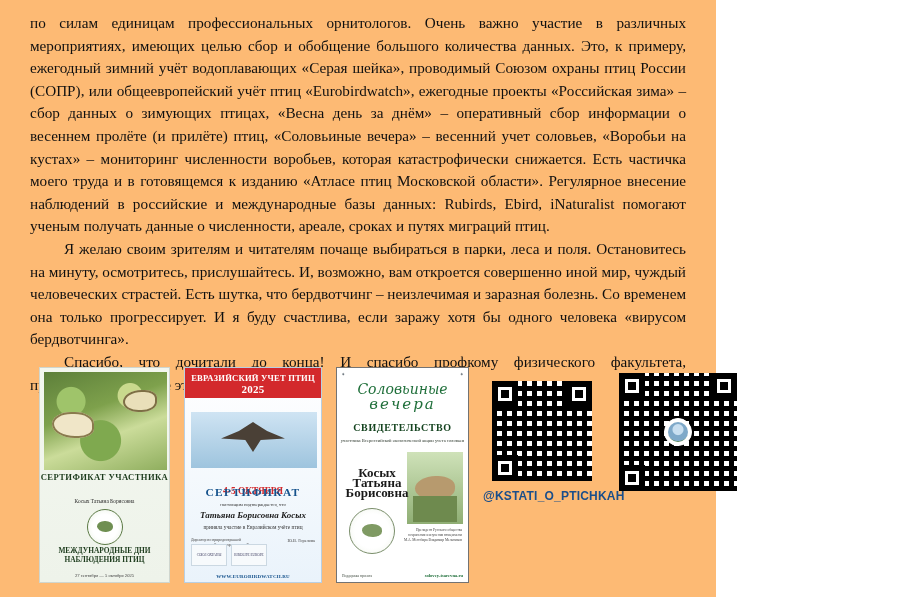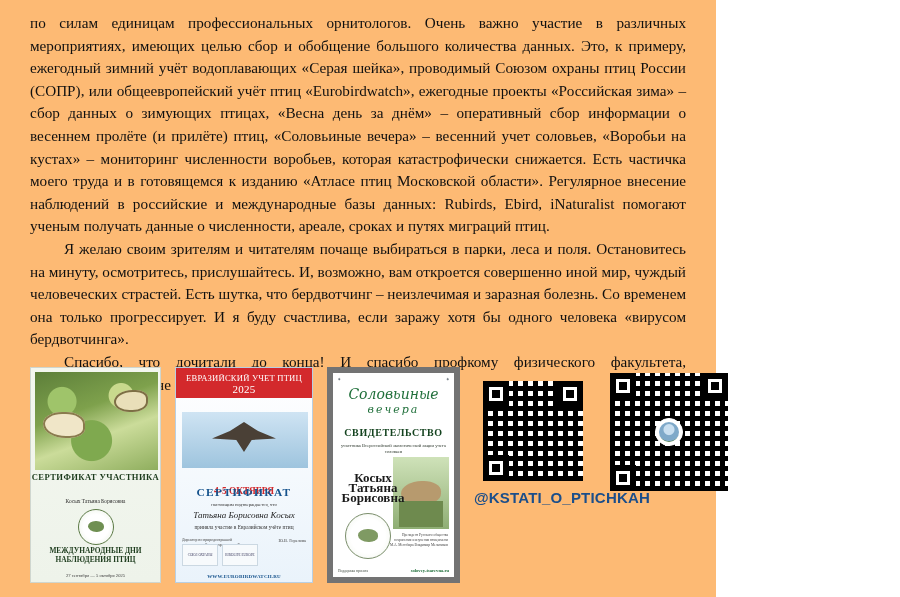--- a/index.html
+++ b/index.html
@@ -55,20 +55,21 @@
     background: #fff;
   }
 
   
   .cert1 {
     width: 131px;
     height: 216px;
     border: 1px solid #cfd6cf;
     background: linear-gradient(#f3f7ef, #eef3ea);
     flex: 0 0 auto;
+    margin-left: 9px;
   }
   .cert1 .art {
     position: absolute;
     left: 4px; top: 4px;
     width: 123px; height: 98px;
     background:
       radial-gradient(circle at 22% 30%, #9fc46a 0 14px, rgba(0,0,0,0) 15px),
       radial-gradient(circle at 70% 24%, #c9d98d 0 12px, rgba(0,0,0,0) 13px),
       radial-gradient(circle at 46% 70%, #7fa94f 0 20px, rgba(0,0,0,0) 21px),
       linear-gradient(160deg, #5d7f3a 0%, #7ea14c 38%, #cbdc9a 62%, #8fae5e 100%);
@@ -158,21 +159,21 @@
   .cert2 .hdr {
     position: absolute;
     left: 0; top: 0;
     width: 100%;
     padding: 5px 4px 4px;
     box-sizing: border-box;
     background: #d3292c;
     color: #ffffff;
     text-align: center;
     font-size: 8.6px;
-    font-weight: normal;
+    font-weight: bold;
     line-height: 10px;
     letter-spacing: .2px;
   }
   .cert2 .year {
     font-size: 11px;
     display: block;
     margin-top: 1px;
   }
   .cert2 .photo {
     position: absolute;
@@ -216,21 +217,21 @@
     font-size: 4.8px;
     color: #333;
   }
   .cert2 .person {
     position: absolute;
     left: 0; top: 142px;
     width: 100%;
     text-align: center;
     font-size: 9px;
     font-style: italic;
-    font-weight: normal;
+    font-weight: bold;
     color: #1d1d1d;
   }
   .cert2 .line2 {
     position: absolute;
     left: 0; top: 156px;
     width: 100%;
     text-align: center;
     font-size: 5.4px;
     color: #333;
   }
@@ -276,21 +277,21 @@
     font-size: 5px;
     font-weight: bold;
     color: #15528c;
     letter-spacing: .2px;
   }
 
   
   .cert3 {
     width: 133px;
     height: 216px;
-    border: 6px solid #737373;
+    border: 1px solid #737373;
     background: #ffffff;
     flex: 0 0 auto;
   }
   .cert3 .top-logos {
     position: absolute;
     left: 5px; top: 4px;
     right: 5px;
     display: flex;
     justify-content: space-between;
     font-size: 3.4px;
@@ -302,21 +303,21 @@
     width: 100%;
     text-align: center;
     font-family: "DejaVu Serif", serif;
     font-style: italic;
     font-size: 14px;
     color: #1f6f3a;
     line-height: 15px;
   }
   .cert3 .script small {
     display: block;
-    font-size: 11px;
+    font-size: 15px;
     letter-spacing: 2px;
   }
   .cert3 .svid {
     position: absolute;
     left: 0; top: 54px;
     width: 100%;
     text-align: center;
     font-size: 10px;
     font-weight: bold;
     letter-spacing: .6px;
@@ -458,21 +459,21 @@
     position: absolute;
     left: 3px; top: 3px;
     width: 20px; height: 20px;
     border-radius: 50%;
     background: radial-gradient(circle at 50% 38%, #c9dff0 0 5px, #7fa9c9 6px 11px, #4f7f4f 12px 20px);
   }
   .qr-caption {
     margin-top: 8px;
     text-align: center;
     font-family: "Liberation Sans", sans-serif;
-    font-size: 15px;
+    font-size: 12px;
     font-weight: bold;
     color: #1b4e8a;
     letter-spacing: .2px;
   }
 </style>
 </head>
 <body>
 
 <div class="page">
 

